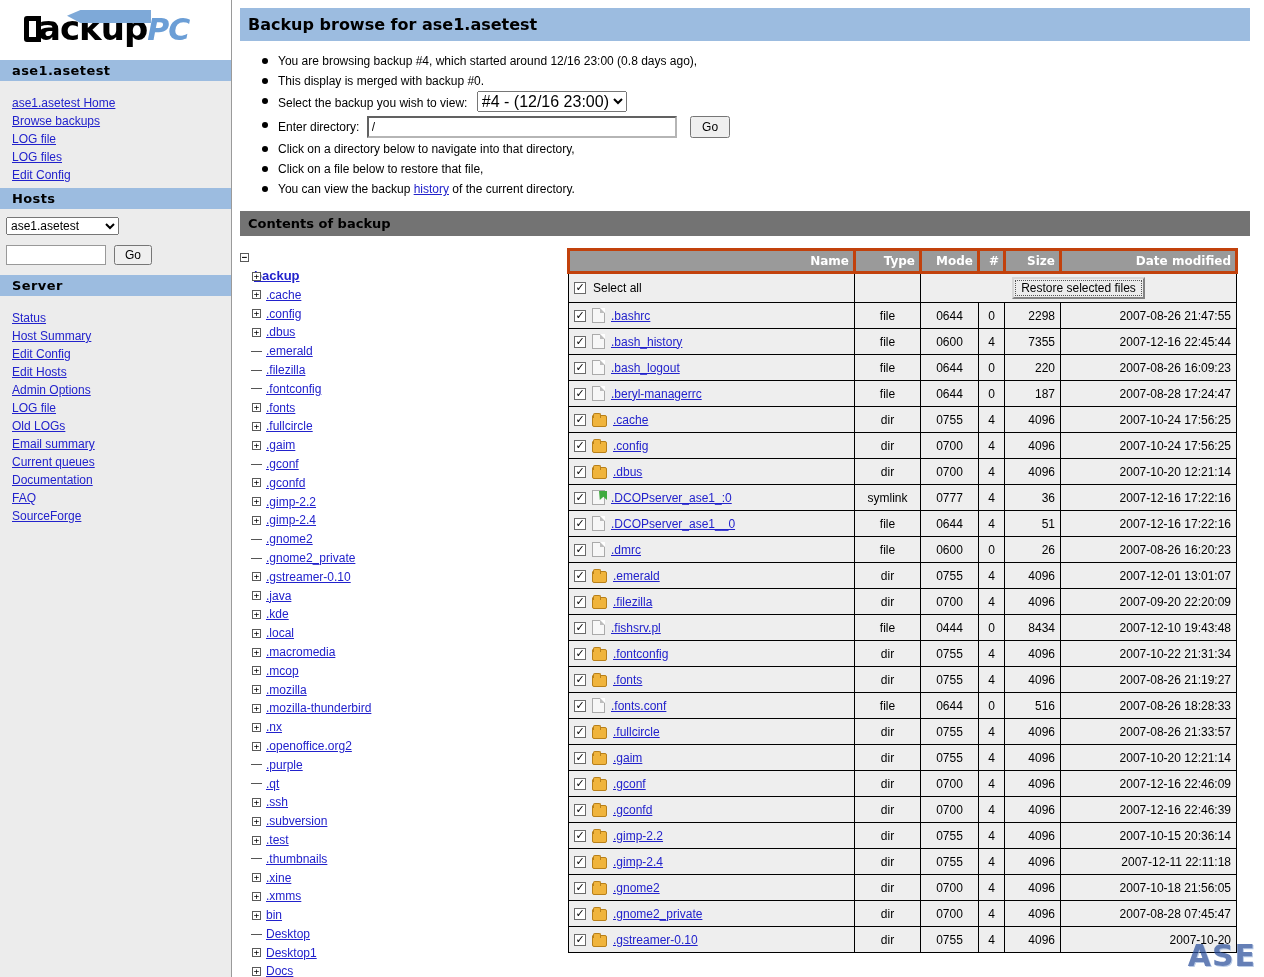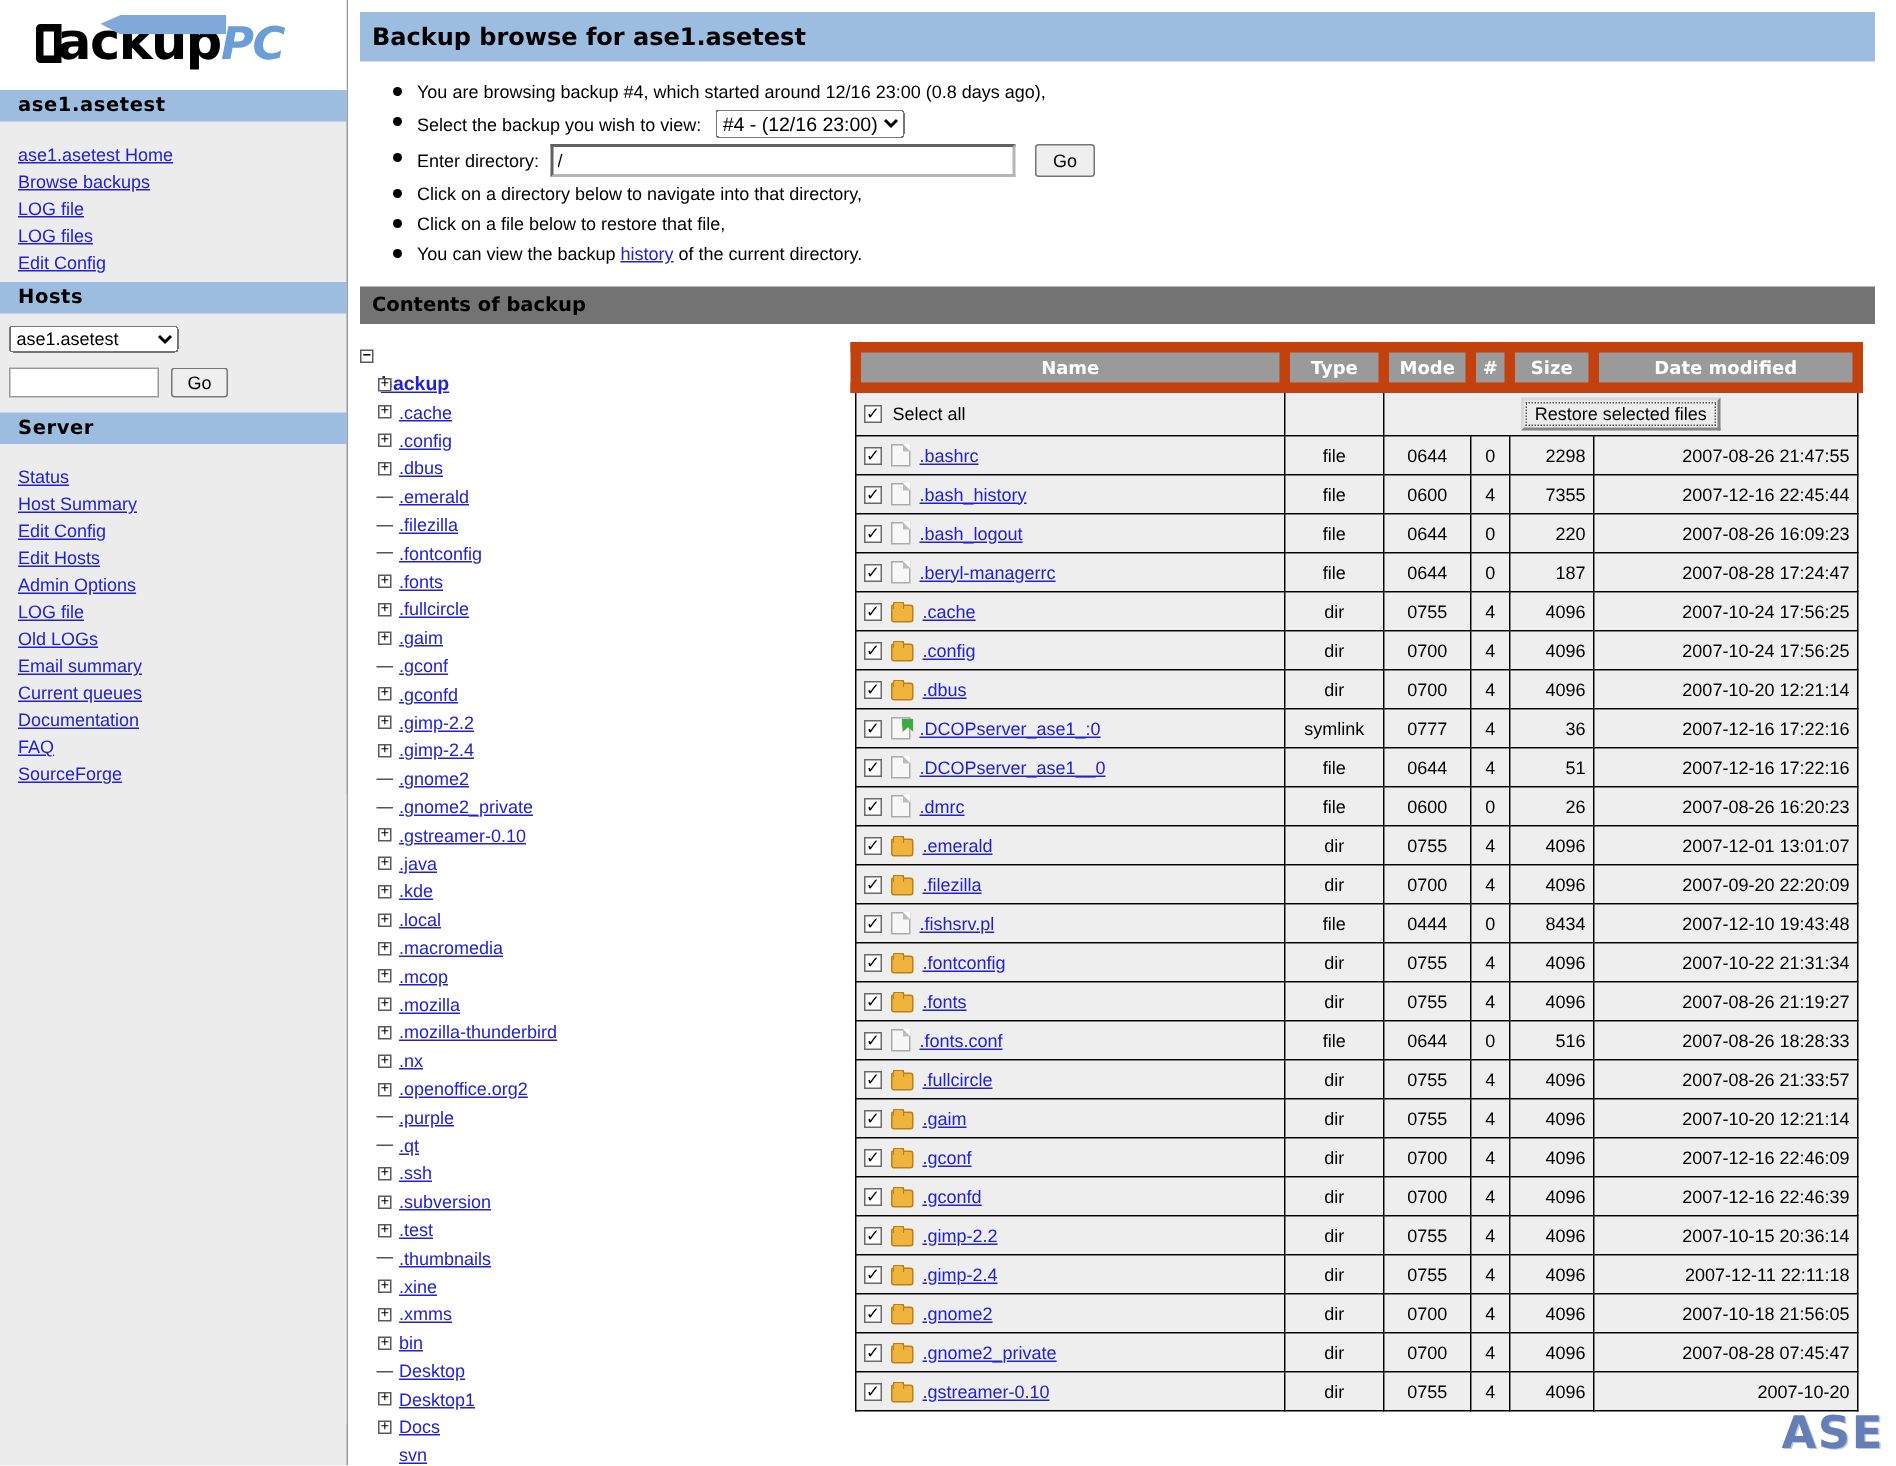--- a/index.html
+++ b/index.html
@@ -82,21 +82,21 @@
   ul.notes { margin:10px 0 0 0; padding-left:44px; list-style:none; }
   ul.notes li {
     position:relative; line-height:20px; font-size:12px; color:#000;
     padding-left:2px;
   }
   ul.notes li:before {
     content:""; position:absolute; left:-14px; top:7px;
     width:6px; height:6px; border-radius:50%; background:#000;
   }
   ul.notes li.form-li { line-height:24px; }
-  .sel-backup { font-size:13px; margin-left:6px; font-family:"Liberation Sans", sans-serif; }
+  .sel-backup { font-size:16px; margin-left:6px; font-family:"Liberation Sans", sans-serif; }
   .dir-input {
     width:310px; font-size:12px; padding:2px 3px;
     border:2px inset #b5b5b5; margin-left:4px;
     font-family:"Liberation Sans", sans-serif;
   }
   .go-btn { font-size:12px; padding:2px 10px; margin-left:10px; }
 
   
   .body-cols { display:flex; margin-top:12px; }
   .tree-col { width:330px; padding-left:8px; }
@@ -121,22 +121,22 @@
   .tree-row.root { font-weight:bold; font-size:13px; }
   .tree-row a { font-size:12px;margin-top:38px; }
   .tree-row.root a { font-size:13px; font-weight:bold; }
 
   
   table.files { border-collapse:collapse; width:666px; table-layout:fixed; }
   table.files th {
     background:#9a9a9a; color:#ffffff;
     font-family:"DejaVu Sans", sans-serif;
     font-weight:bold; font-size:12px;
-    border:7px solid #c2410c; padding:3px 4px;
-    text-align:center;
+    border:3px solid #c2410c; padding:3px 4px;
+    text-align:right;
   }
   table.files td {
     background:#eeeeee;
     border:1px solid #000000;
     font-size:12px; padding:3px 5px; height:26px;
     white-space:nowrap; overflow:hidden;
   }
   td.c-name { text-align:left; }
   td.c-type { text-align:center; }
   td.c-mode { text-align:center; }
@@ -248,20 +248,21 @@
     </div>
     <div class="sb-tail"></div>
   </div>
 
   <div id="content">
 
     <div class="title-bar">Backup browse for ase1.asetest</div>
 
     <ul class="notes">
       <li>You are browsing backup #4, which started around 12/16 23:00 (0.8 days ago),</li>
+      <li>This display is merged with backup #0.</li>
       <li class="form-li">
         <span>Select the backup you wish to view:</span>
         <select class="sel-backup">
           <option>#4 - (12/16 23:00)</option>
         </select>
       </li>
       <li class="form-li">
         <span>Enter directory:</span>
         <input class="dir-input" type="text" value="/" style="">
         <button class="go-btn">Go</button>

